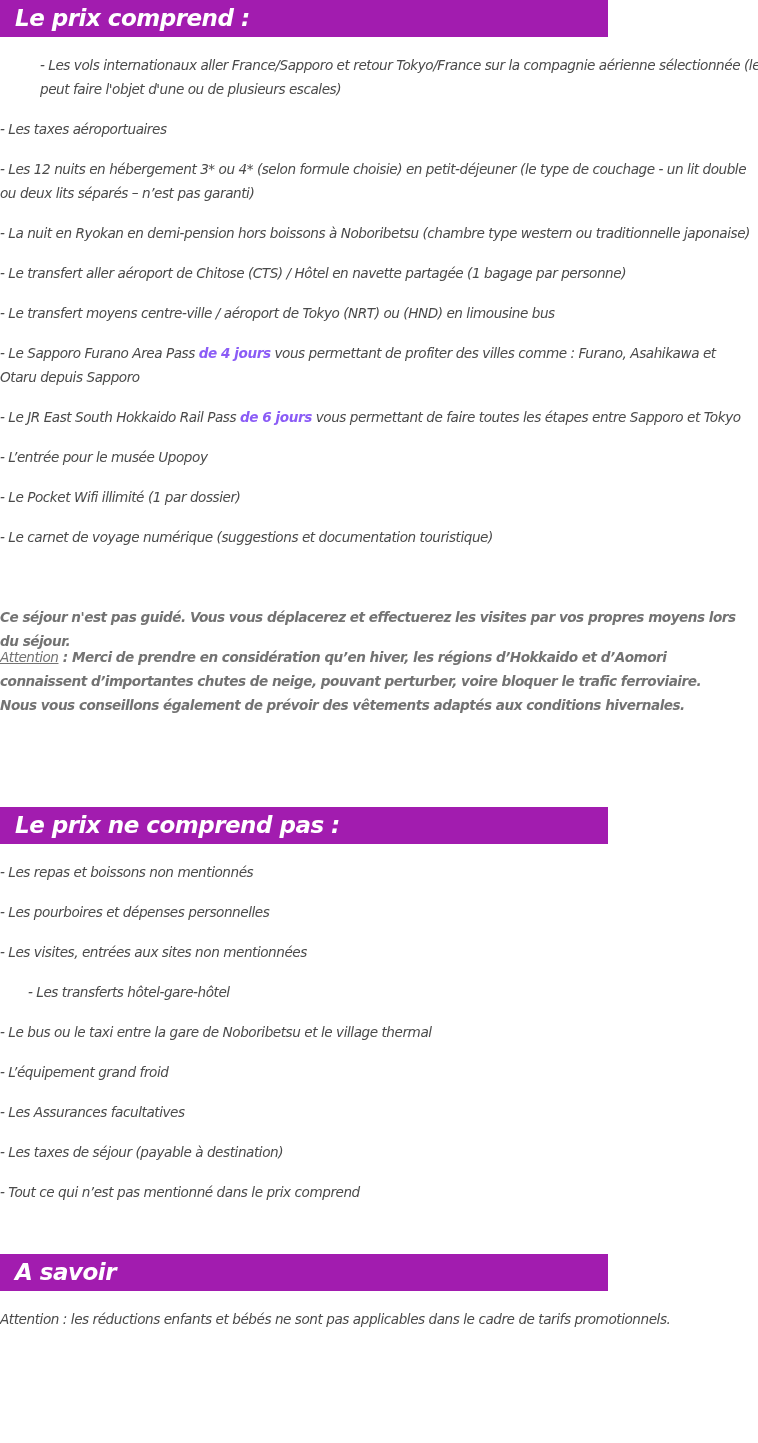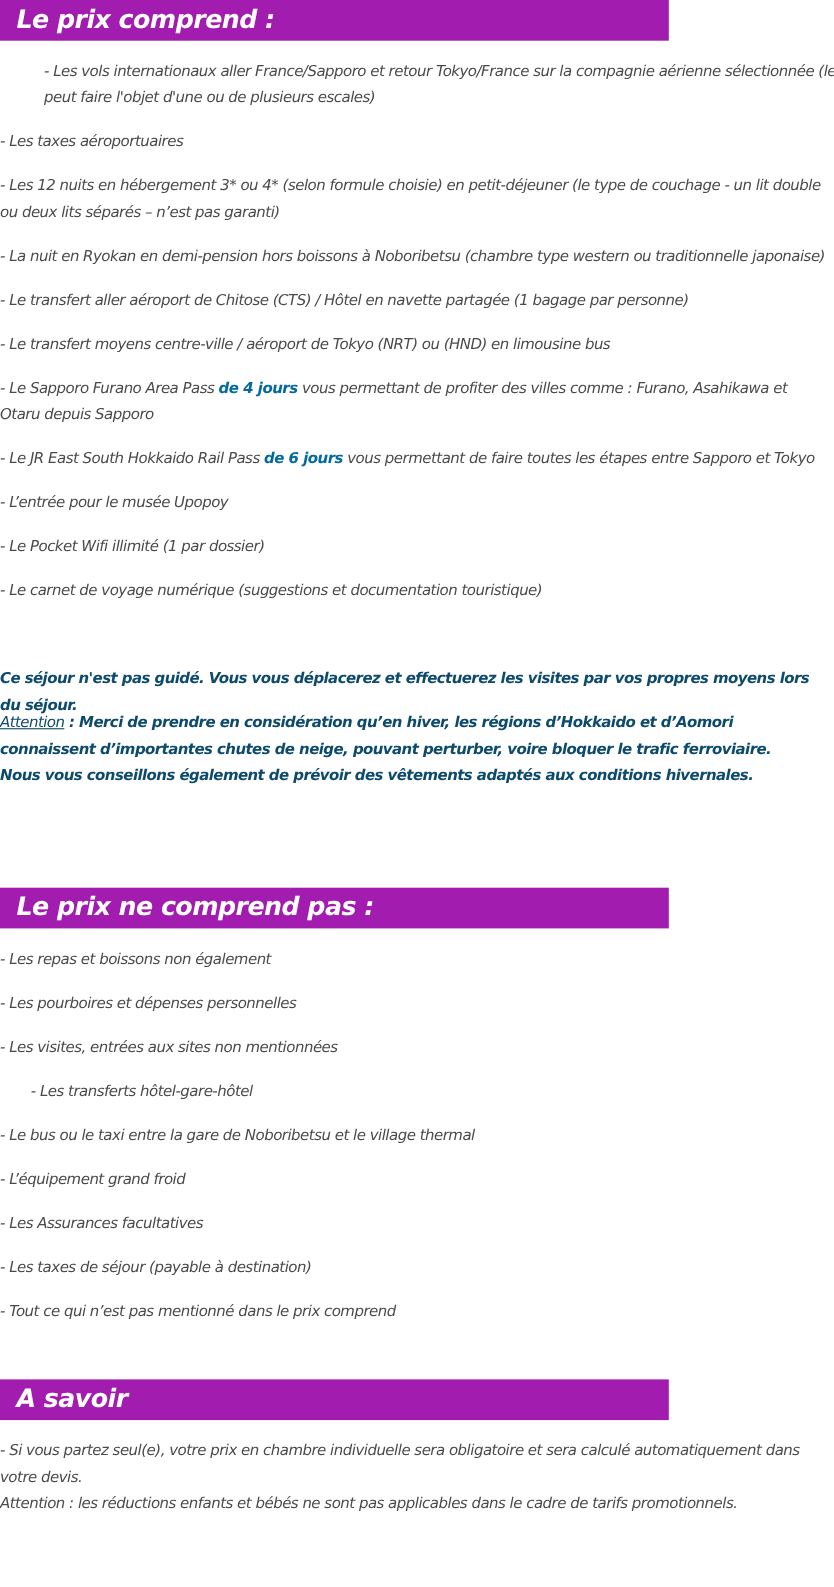--- a/index.html
+++ b/index.html
@@ -30,31 +30,31 @@
     position: absolute;
     left: 0;
     width: 752px;
     font-style: italic;
     font-size: 13.6px;
     line-height: 24px;
     letter-spacing: -0.45px;
     color: #4a4a4a;
     margin: 0;
   }
-  .item b { font-weight: bold; color: #0369a1; }
+  .item b { font-weight: bold; color: #8b5cf6; }
   .notice {
     position: absolute;
     left: 0;
     width: 740px;
     font-style: italic;
     font-weight: bold;
     font-size: 13.6px;
     line-height: 24px;
     letter-spacing: -0.5px;
-    color: #0c4a6e;
+    color: #737373;
     margin: 0;
   }
   .notice u { font-weight: normal; }
   .asavoir {
     position: absolute;
     left: 0;
     top: 1307px;
     width: 752px;
     font-style: italic;
     font-size: 13.6px;
@@ -79,28 +79,27 @@
 <p class="item" style="top:405px;"><span>- Le JR East South Hokkaido Rail Pass </span><b>de 6 jours</b><span> vous permettant de faire toutes les étapes entre Sapporo et Tokyo</span></p>
 <p class="item" style="top:445px;">- L’entrée pour le musée Upopoy</p>
 <p class="item" style="top:485px;">- Le Pocket Wifi illimité (1 par dossier)</p>
 <p class="item" style="top:525px;">- Le carnet de voyage numérique (suggestions et documentation touristique)</p>
 
 <p class="notice" style="top:605px;">Ce séjour n'est pas guidé. Vous vous déplacerez et effectuerez les visites par vos propres moyens lors du séjour.</p>
 <p class="notice" style="top:645px;"><u>Attention</u><span> : Merci de prendre en considération qu’en hiver, les régions d’Hokkaido et d’Aomori connaissent d’importantes chutes de neige, pouvant perturber, voire bloquer le trafic ferroviaire. Nous vous conseillons également de prévoir des vêtements adaptés aux conditions hivernales.</span></p>
 
 <div class="section-header" style="top:807px;">Le prix ne comprend pas :</div>
 
-<p class="item" style="top:860px;">- Les repas et boissons non également</p>
+<p class="item" style="top:860px;">- Les repas et boissons non mentionnés</p>
 <p class="item" style="top:900px;">- Les pourboires et dépenses personnelles</p>
 <p class="item" style="top:940px;">- Les visites, entrées aux sites non mentionnées</p>
 <p class="item" style="top:980px;padding-left:28px;">- Les transferts hôtel-gare-hôtel</p>
 <p class="item" style="top:1020px;">- Le bus ou le taxi entre la gare de Noboribetsu et le village thermal</p>
 <p class="item" style="top:1060px;">- L’équipement grand froid</p>
 <p class="item" style="top:1100px;">- Les Assurances facultatives</p>
 <p class="item" style="top:1140px;">- Les taxes de séjour (payable à destination)</p>
 <p class="item" style="top:1180px;">- Tout ce qui n’est pas mentionné dans le prix comprend</p>
 
 <div class="section-header" style="top:1254px;">A savoir</div>
 
 <div class="asavoir">
-  <div>- Si vous partez seul(e), votre prix en chambre individuelle sera obligatoire et sera calculé automatiquement dans votre devis.</div>
   <div>Attention : les réductions enfants et bébés ne sont pas applicables dans le cadre de tarifs promotionnels.</div>
 </div>
 
 </body></html>

